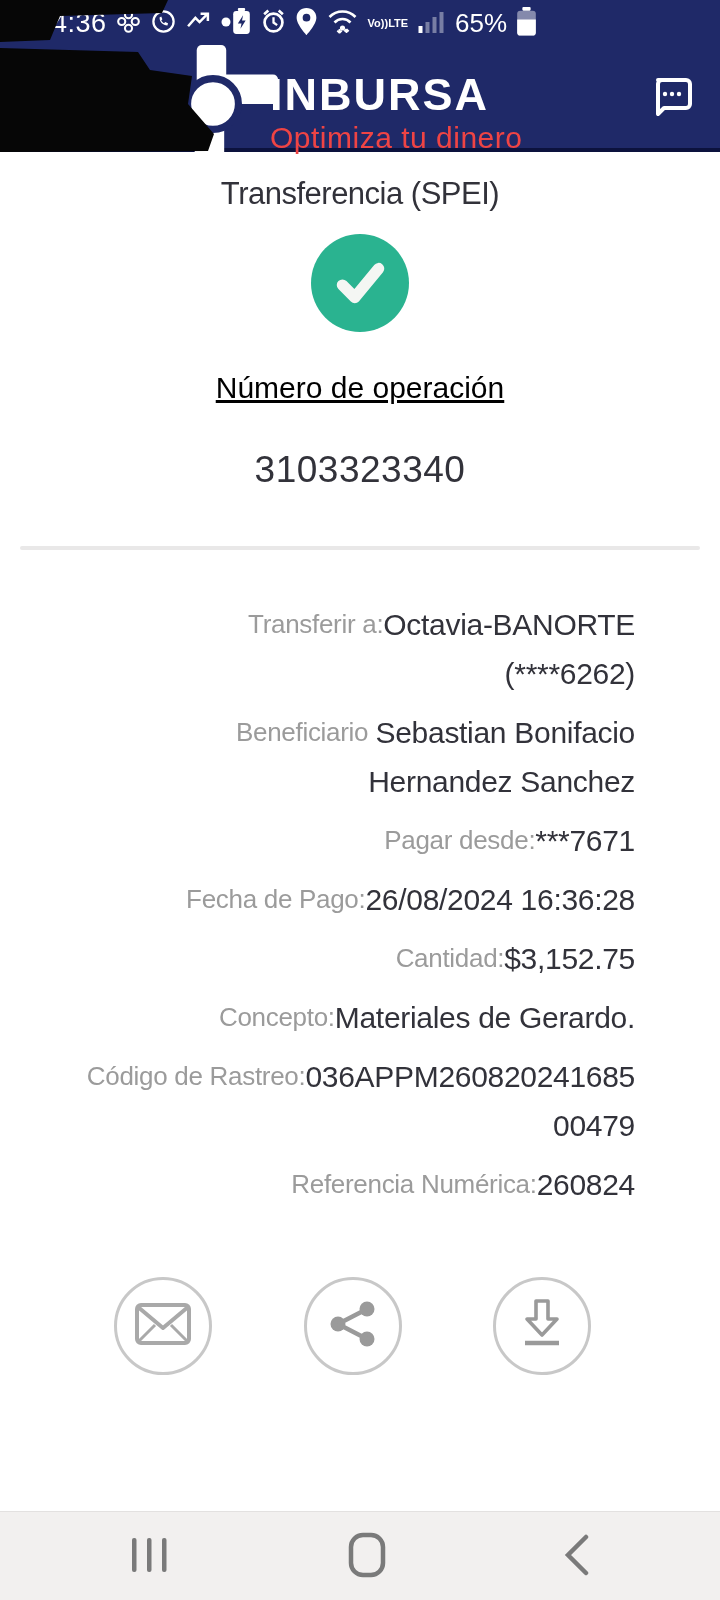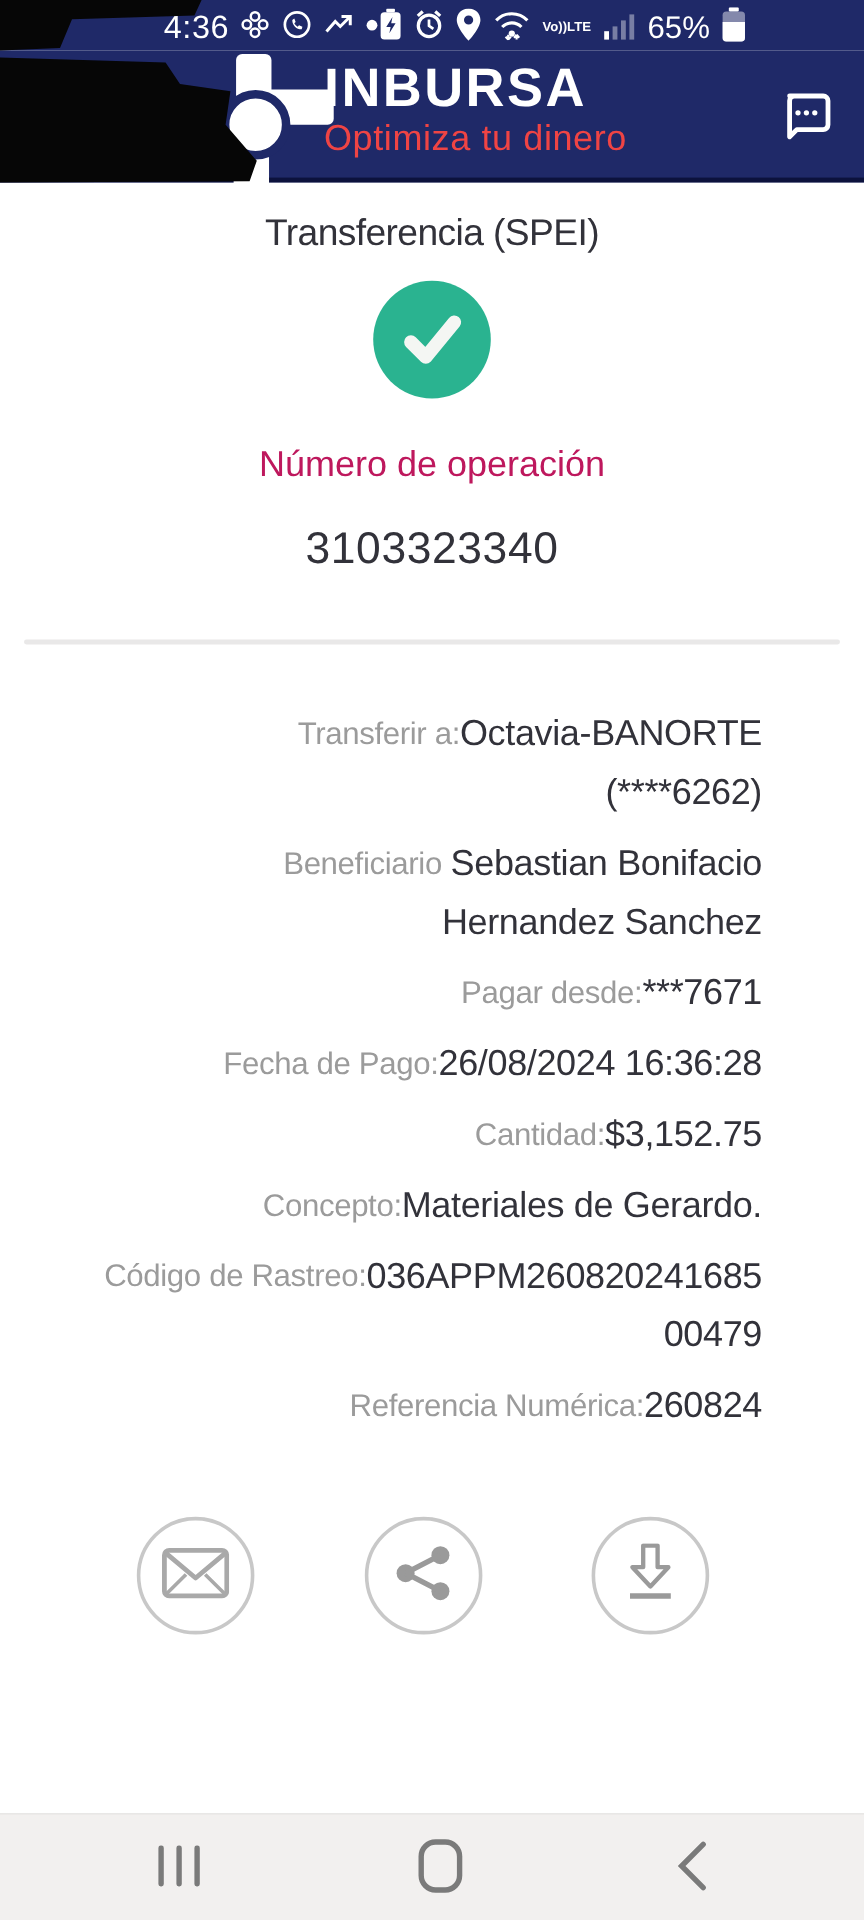--- a/index.html
+++ b/index.html
@@ -5,49 +5,49 @@
   * { margin:0; padding:0; box-sizing:border-box; }
   html,body { background:#444; }
   .phone {
     position:relative; width:720px; height:1600px; margin:0 auto;
     background:#ffffff; overflow:hidden;
     font-family:"Liberation Sans", sans-serif;
   }
   
   .statusbar {
     position:relative; height:42px; background:#1f2968;
-    display:flex; align-items:center; justify-content:center;
+    display:flex; align-items:center; justify-content:flex-start;
     padding:4px 14px 0 52px; color:#fff;
   }
   .sb-left, .sb-right { display:flex; align-items:center; gap:9px; }
   .sb-time { font-size:27px; letter-spacing:0.5px; }
   .volte { display:flex; flex-direction:row; align-items:center; line-height:11px; }
   .volte span { font-size:11px; font-weight:bold; }
   .sb-pct { font-size:26px; }
   .header {
     position:relative; height:110px; background:#1f2968;
     border-bottom:4px solid #0c123d;
   }
   .logo-mark { position:absolute; left:143px; top:3px; }
-  .brand-block { position:absolute; left:270px; top:7px; color:#fff; }
+  .brand-block { position:absolute; left:270px; top:29px; color:#fff; }
   .brand-name { font-size:45px; font-weight:bold; letter-spacing:2px; line-height:48px; }
   .brand-tagline { font-size:30px; font-weight:400; letter-spacing:0.5px; margin-top:2px; color:#ef4444; }
   .chat-btn { position:absolute; right:26px; top:32px; background:none; border:none; cursor:pointer; }
   .redaction { position:absolute; left:0; top:0; z-index:5; pointer-events:none; }
   
   .receipt-title {
     margin-top:22px; text-align:center; font-size:31px; font-weight:400;
     color:#32323a; line-height:40px; letter-spacing:-0.5px;
   }
   .check-circle {
     width:98px; height:98px; border-radius:50%; background:#2ab390;
     margin:20px auto 0; display:flex; align-items:center; justify-content:center;
   }
-  .op-label { margin-top:36px; text-align:center; font-size:30px; color:#be185d; line-height:40px; }
-  .op-number { margin-top:27px; text-align:center; font-size:37px; color:#32323a; line-height:44px; letter-spacing:0.5px; }
+  .op-label { margin-top:36px; text-align:center; font-size:30px; color:#000000; line-height:40px;text-decoration:underline; }
+  .op-number { margin-top:40px; text-align:center; font-size:37px; color:#32323a; line-height:44px; letter-spacing:0.5px; }
   .divider { margin-top:54px; height:4px; background:#e9e8e8; border:none; margin-left:20px; margin-right:20px; border-radius:2px; }
   .rows { margin:50px 85px 0 73px; }
   .row { display:flex; justify-content:flex-end; align-items:flex-start; margin-bottom:10px; }
   .row-label { font-size:26px; color:#9b9b9b; line-height:49px; white-space:nowrap; letter-spacing:-0.3px; }
   .row-value {
     font-size:30px; color:#32323a; line-height:49px; text-align:right;
     white-space:pre-line; max-width:360px; letter-spacing:-0.3px;
   }
   
   .actions { margin-top:68px; display:flex; justify-content:space-between; padding:0 129px 0 114px; }

